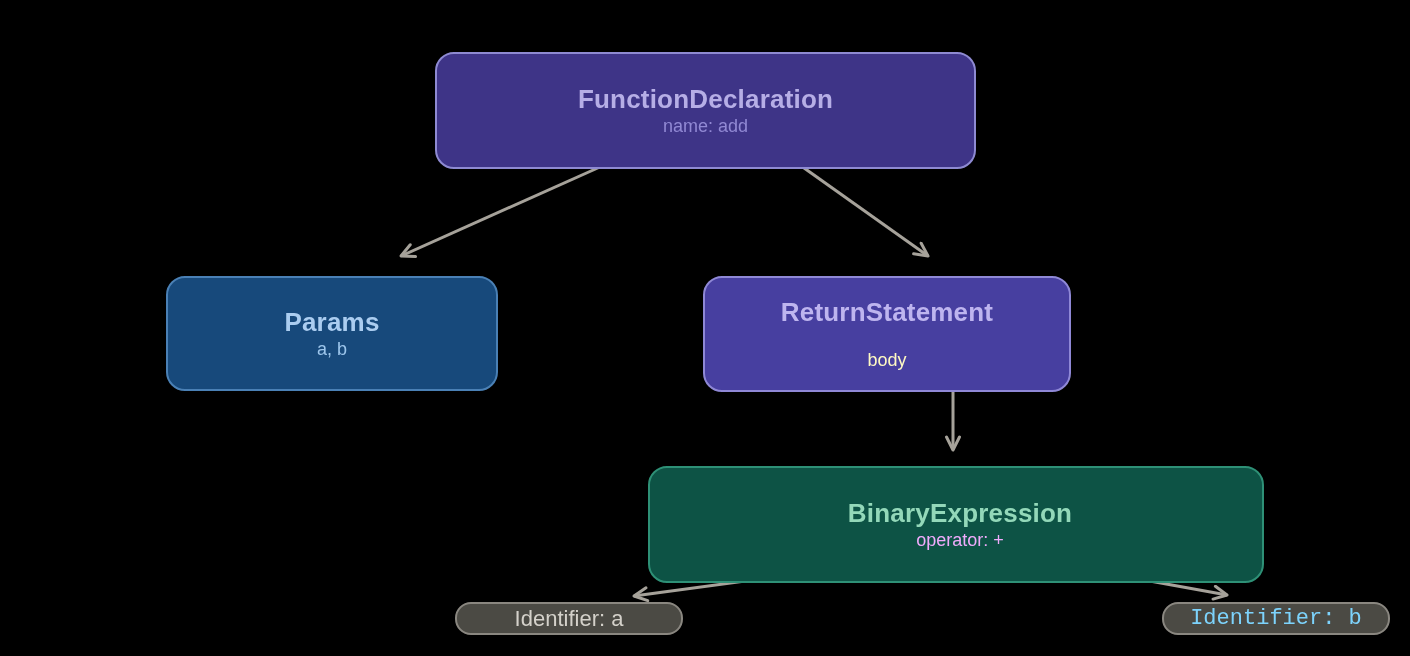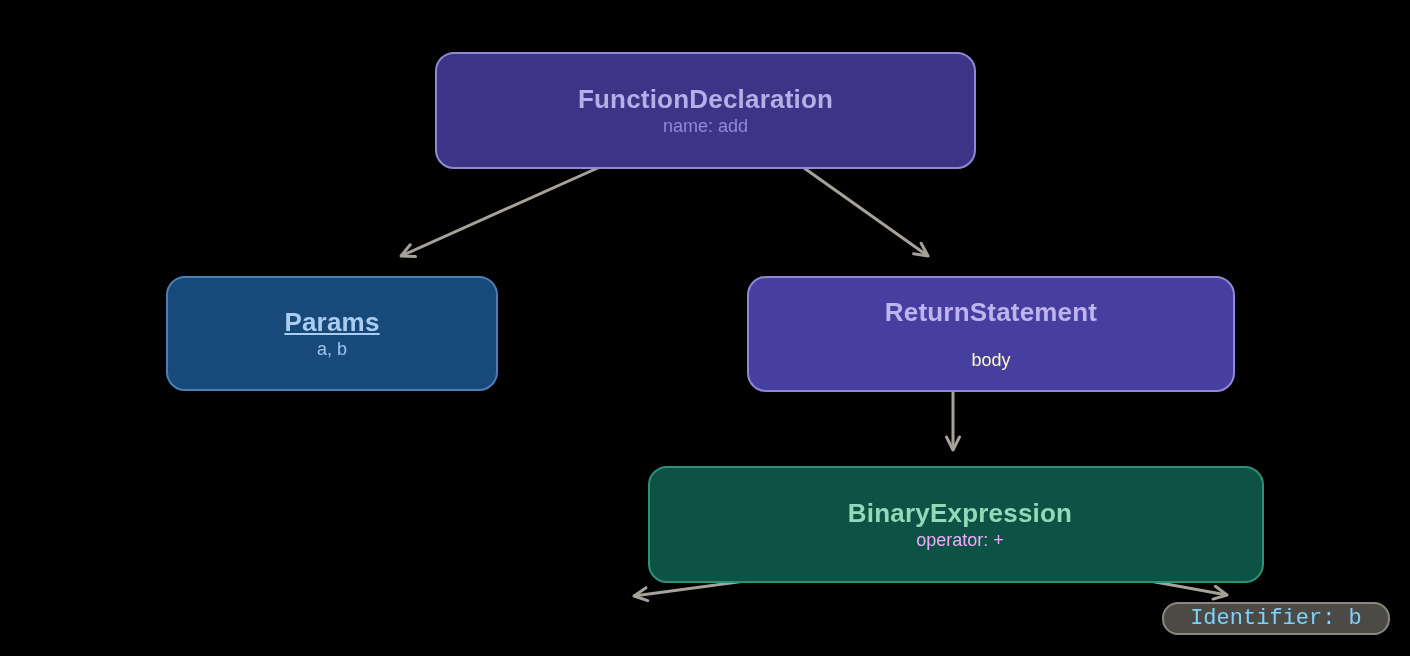--- a/index.html
+++ b/index.html
@@ -15,21 +15,21 @@
   }
   .node .title{font-size:26px;font-weight:700;line-height:1.25;letter-spacing:0.2px;}
   .node .subtitle{font-size:18px;line-height:1.2;margin-top:1px;}
   .leaf{
     position:absolute;display:flex;align-items:center;justify-content:center;
     border-radius:16px;border:2px solid transparent;box-sizing:border-box;
     font-size:22px;line-height:1;text-align:center;
   }
   #node-function-declaration{left:435px;top:41px;width:541px;height:117px;}
   #node-params{left:166px;top:265px;width:332px;height:115px;}
-  #node-return-statement{left:747px;top:265px;width:488px;height:116px;gap:20px;}
+  #node-return-statement{left:703px;top:265px;width:368px;height:116px;gap:20px;}
   #node-binary-expression{left:648px;top:455px;width:616px;height:117px;padding-left:8px;}
   #node-identifier-a{left:455px;top:602px;width:228px;height:33px;}
   #node-identifier-b{left:1162px;top:602px;width:228px;height:33px;}
 </style>
 </head>
 <body>
 
 <div class="canvas">
 
   <svg class="edges" width="1410" height="656" viewBox="0 0 1410 656" xmlns="http://www.w3.org/2000/svg">
@@ -44,32 +44,35 @@
     <line x1="812" y1="572" x2="634" y2="596" stroke="#a6a29a" stroke-width="3" marker-end="url(#arrowhead)"></line>
     <line x1="1100" y1="572" x2="1227" y2="595" stroke="#a6a29a" stroke-width="3" marker-end="url(#arrowhead)"></line>
   </svg>
 
   <div class="node" id="node-function-declaration" style="background-color: rgb(62, 52, 135); border-color: rgb(142, 138, 210);">
     <div class="title" style="color: rgb(182, 174, 230);">FunctionDeclaration</div>
     <div class="subtitle" style="color: rgb(145, 137, 212);">name: add</div>
   </div>
 
   <div class="node" id="node-params" style="background-color: rgb(23, 73, 123); border-color: rgb(74, 128, 181);">
-    <div class="title" style="color: rgb(171, 205, 240); text-decoration: underline;">Params</div>
+    <div class="title" style="color: rgb(171, 205, 240);">Params</div>
     <div class="subtitle" style="color: rgb(157, 198, 236); text-align: center;">a, b</div>
   </div>
 
   <div class="node" id="node-return-statement" style="background-color: rgb(71, 63, 160); border-color: rgb(143, 136, 214);">
     <div class="title" style="color: rgb(190, 181, 239);">ReturnStatement</div>
     <div class="subtitle" style="color: #fef9c3;">body</div>
   </div>
 
   <div class="node" id="node-binary-expression" style="background-color: rgb(13, 83, 69); border-color: rgb(46, 144, 118);">
     <div class="title" style="color: rgb(147, 216, 185);">BinaryExpression</div>
     <div class="subtitle" style="color: #f0abfc;">operator: +</div>
   </div>
 
+  <div class="leaf" id="node-identifier-a" style="background-color: rgb(75, 74, 68); border-color: rgb(138, 135, 128); color: rgb(212, 209, 202);">
+    <span>Identifier: a</span>
+  </div>
 
   <div class="leaf" id="node-identifier-b" style="background-color: rgb(75, 74, 68); border-color: rgb(138, 135, 128); color: #7dd3fc; font-family: Liberation Mono, monospace;">
     <span>Identifier: b</span>
   </div>
 
 </div>
 
 </body></html>

